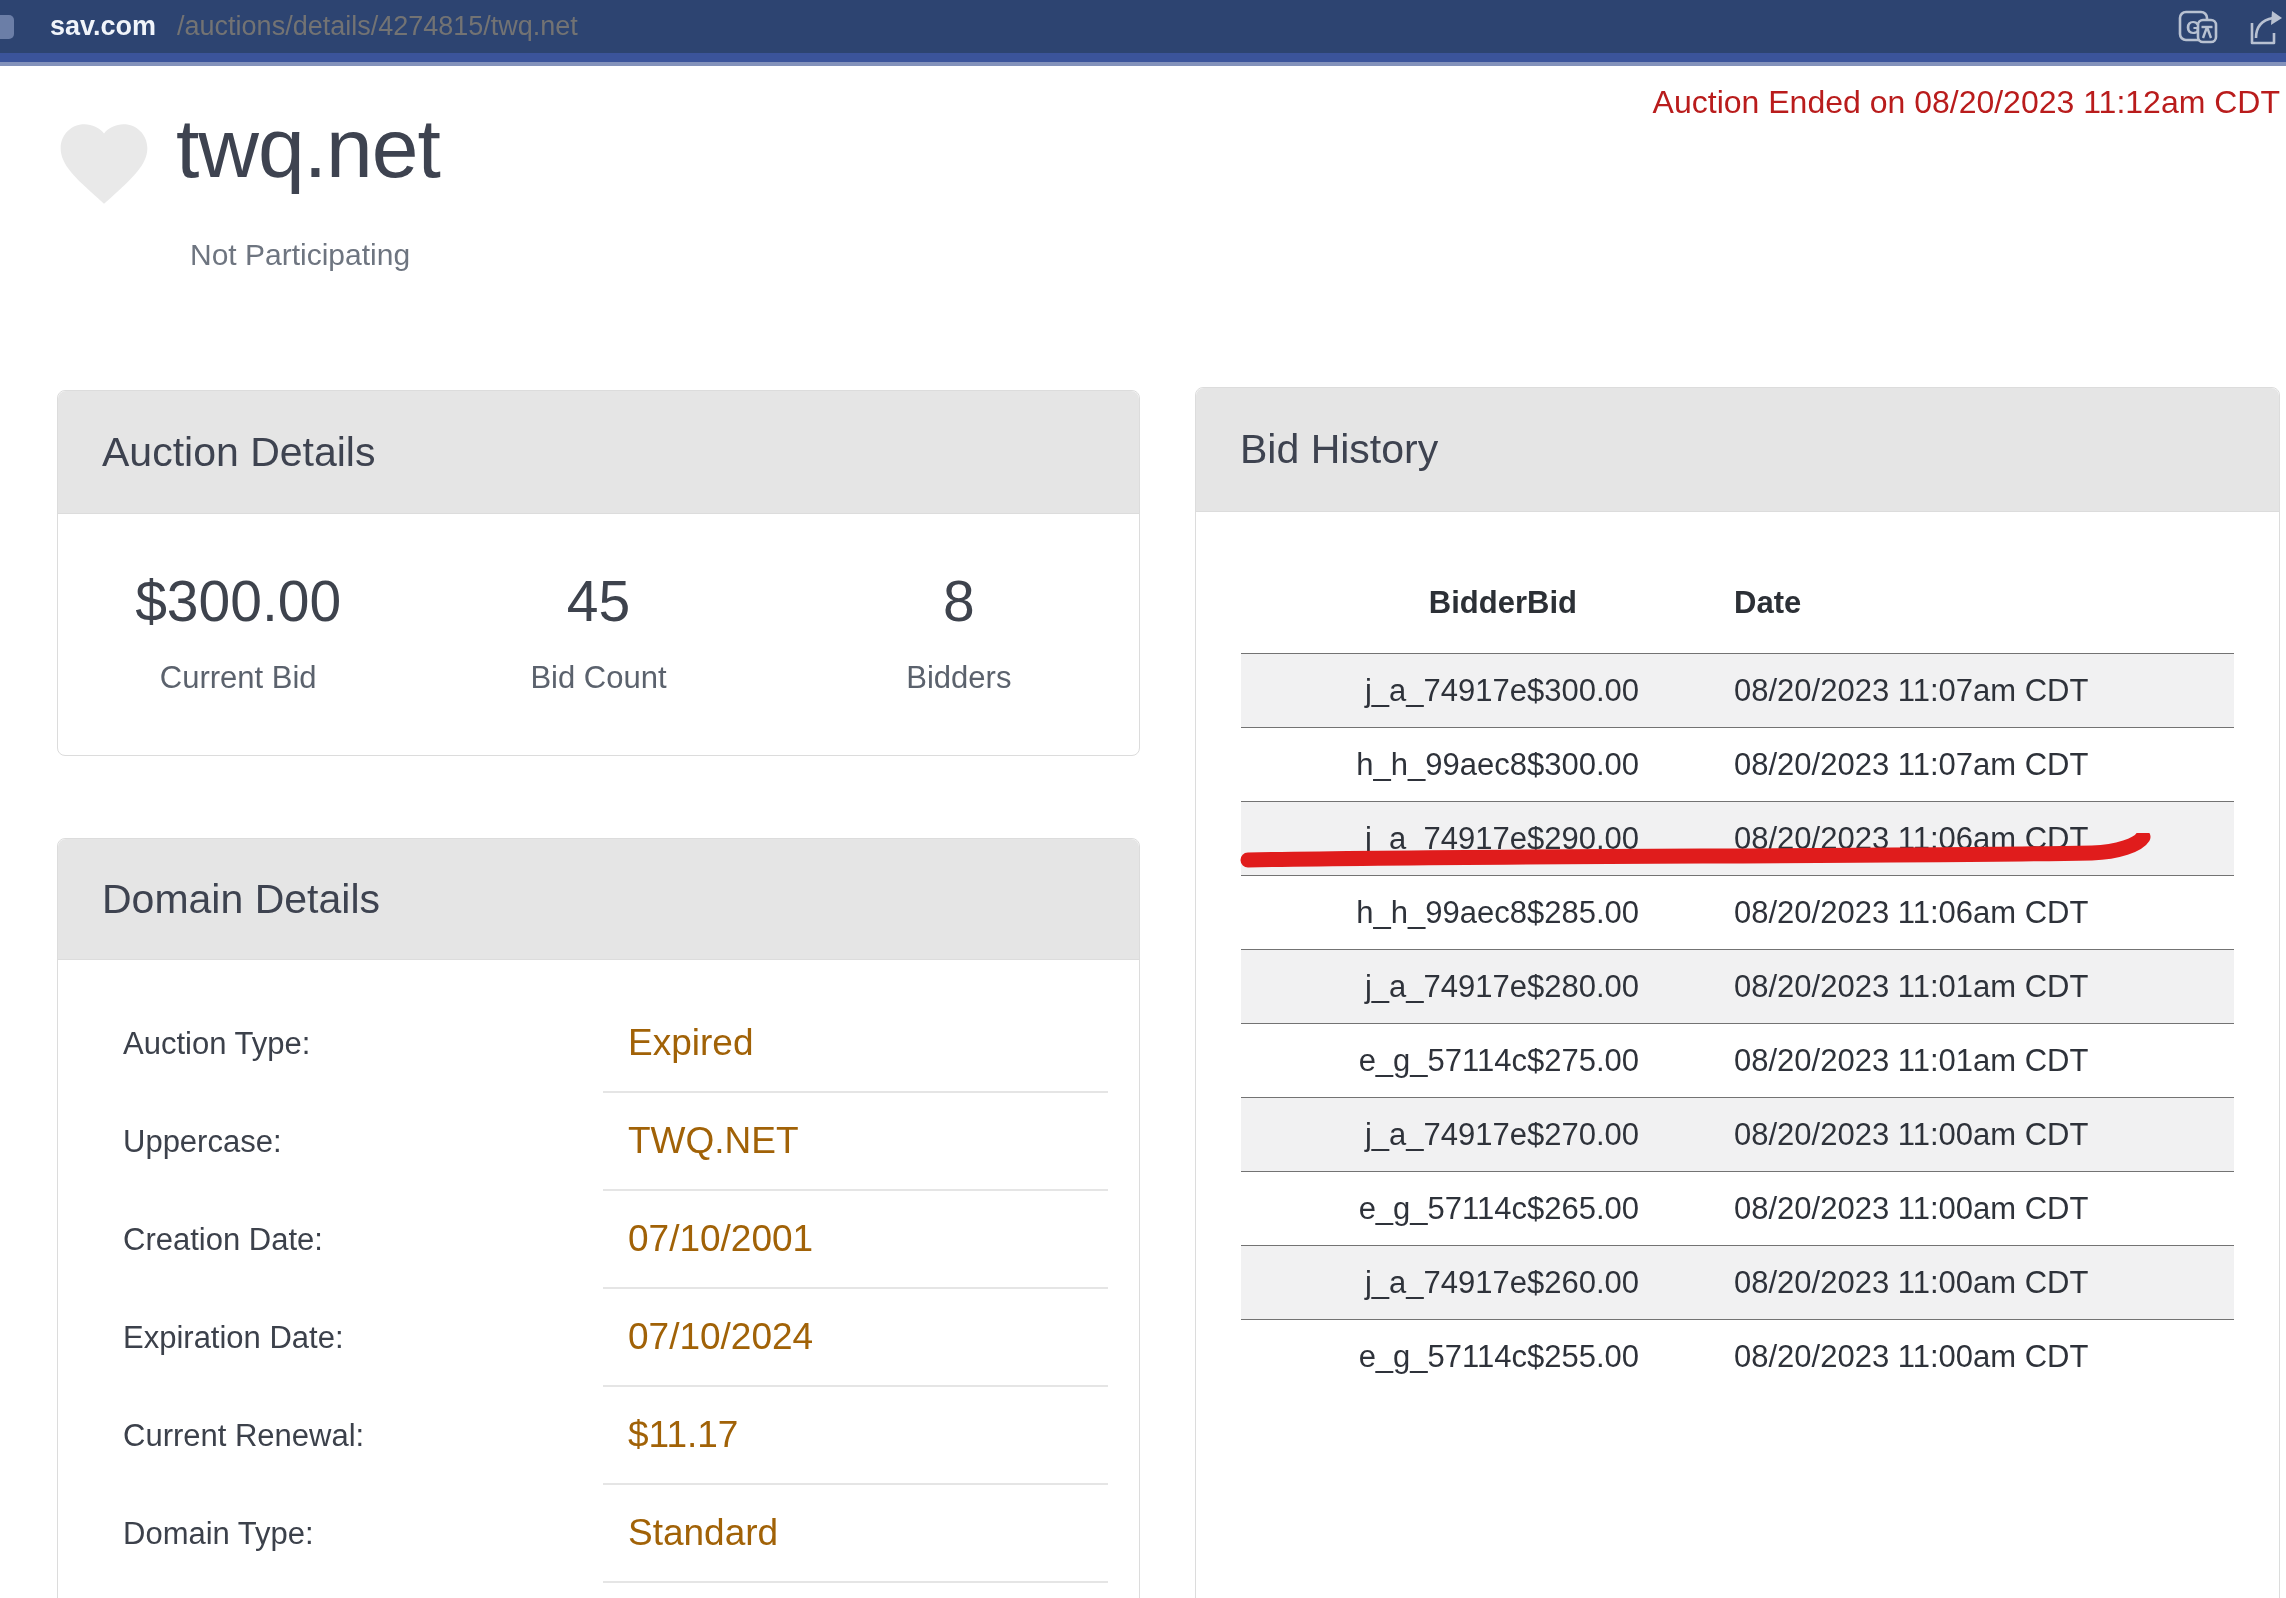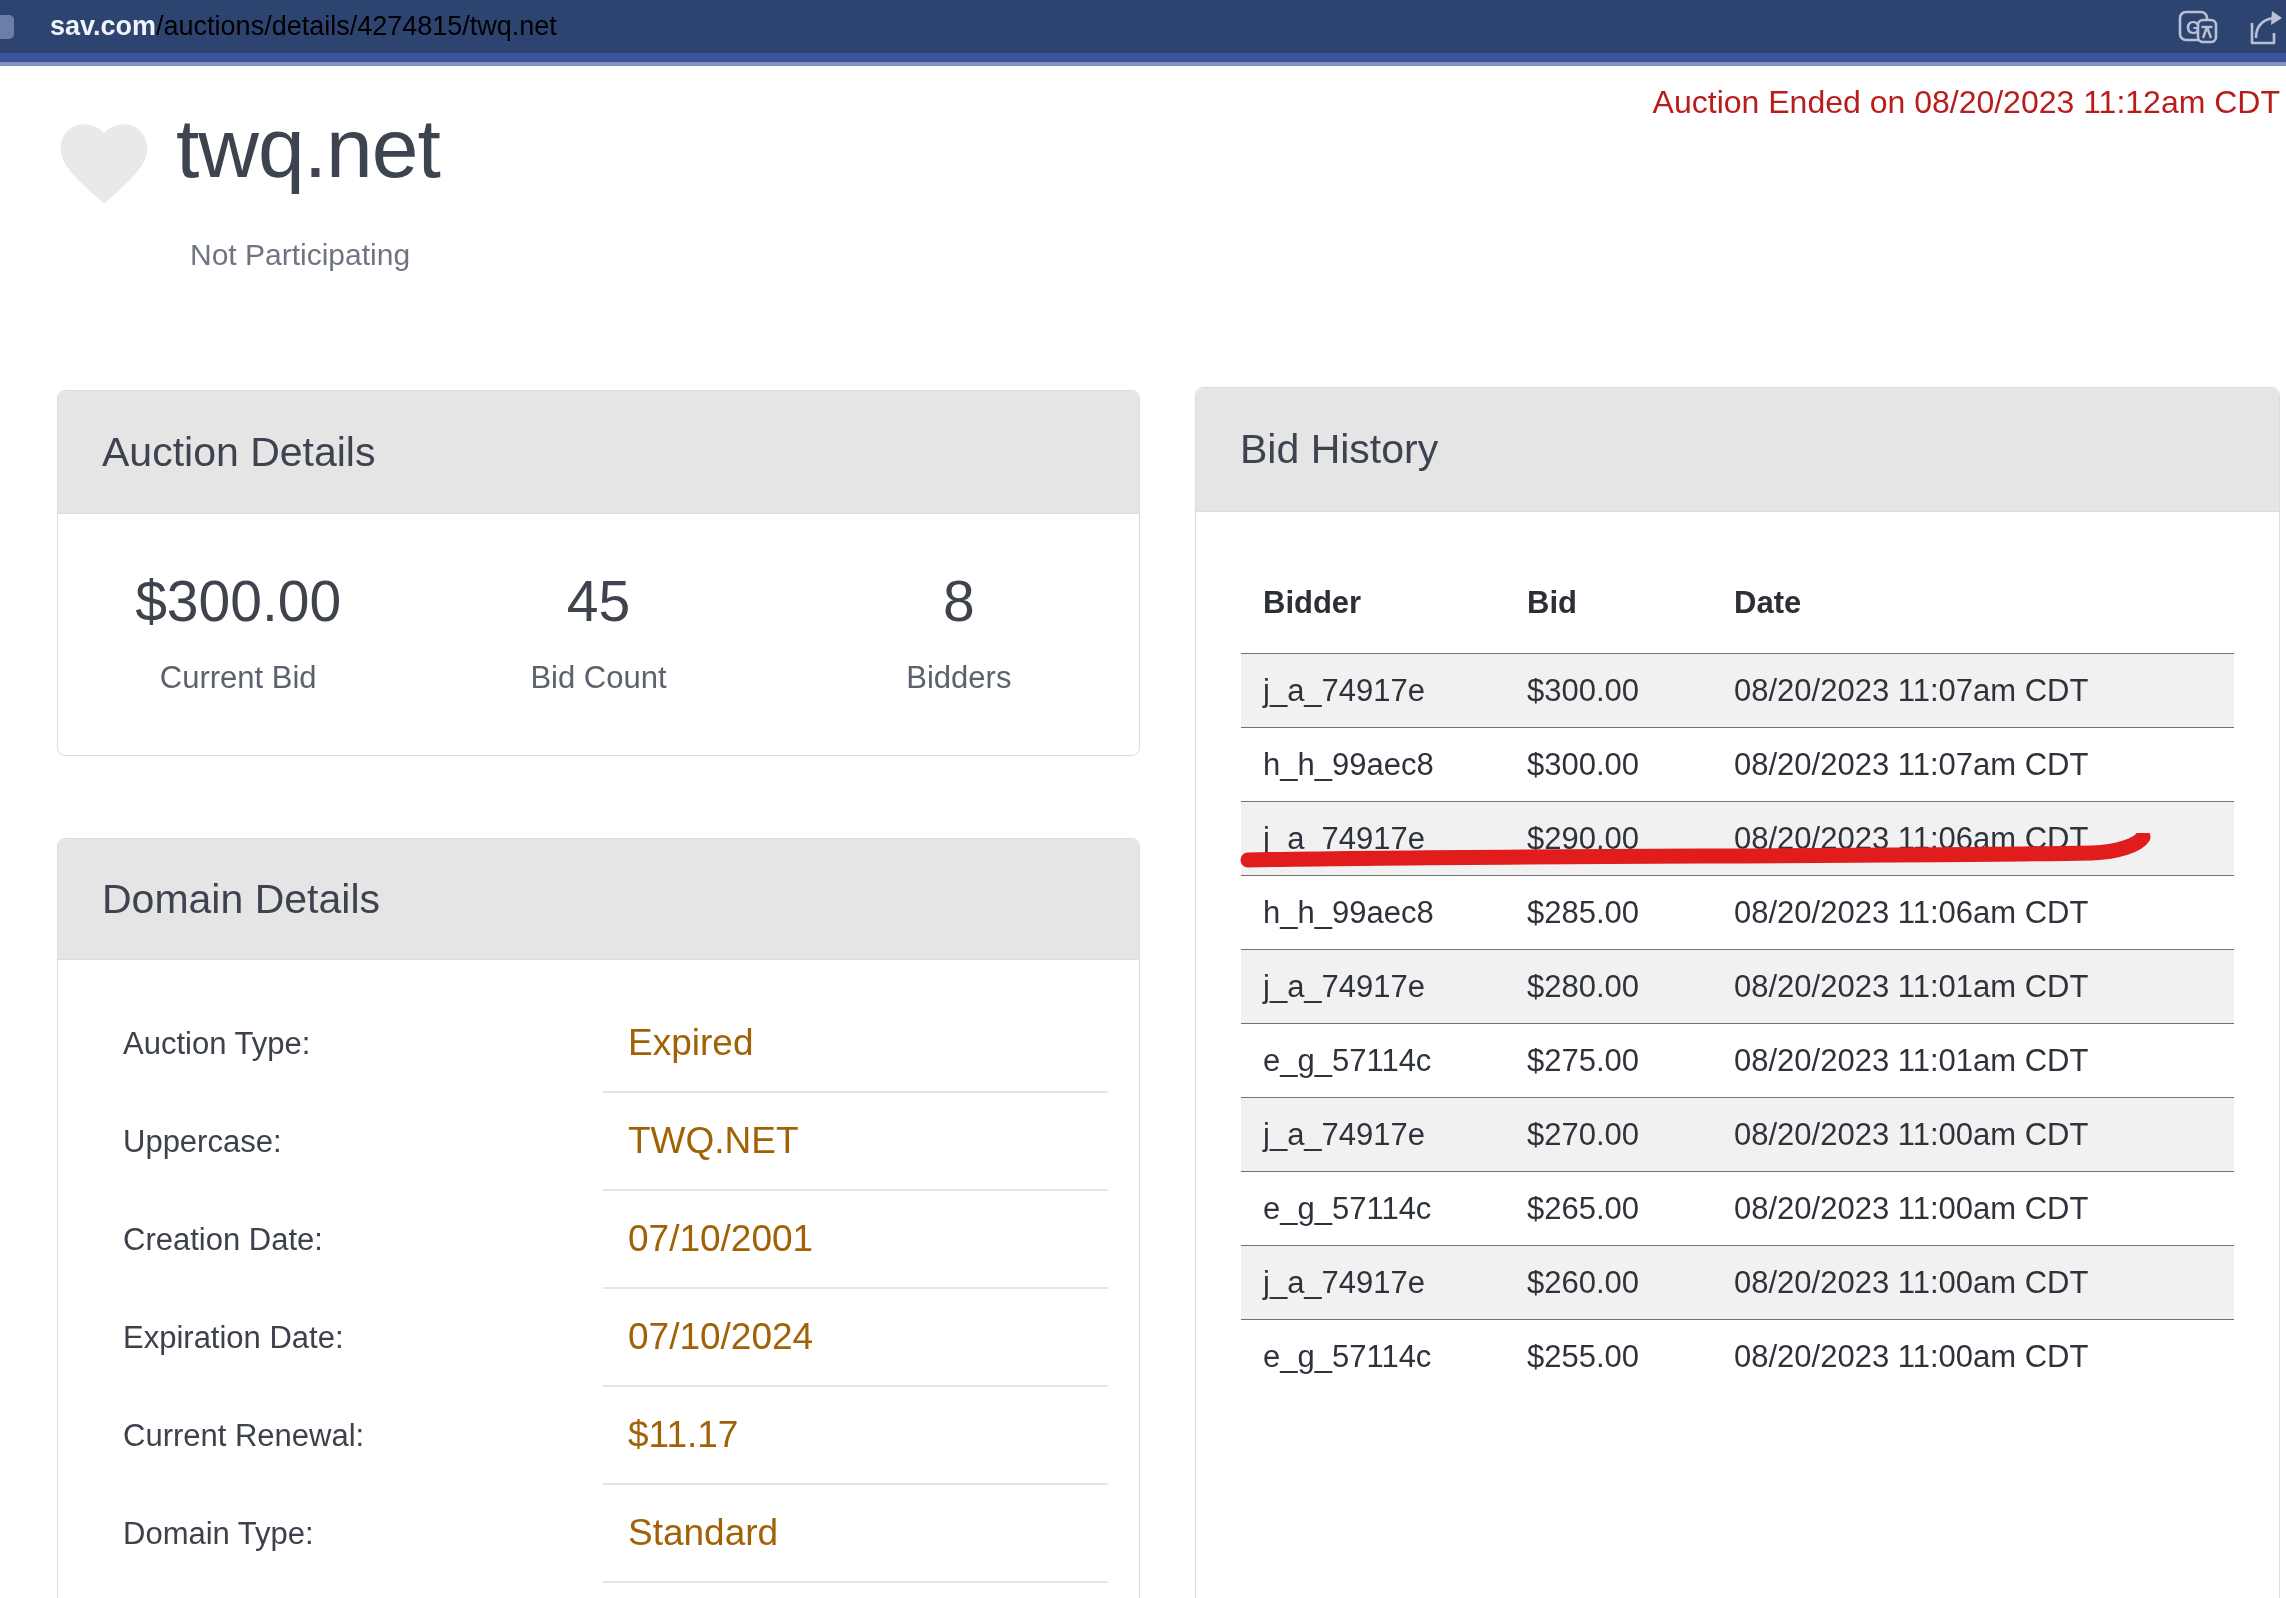--- a/index.html
+++ b/index.html
@@ -7,21 +7,21 @@
     width:2286px;height:1598px;position:relative;overflow:hidden;
     background:#ffffff;font-family:"Liberation Sans", sans-serif;
   }
   
   .topbar{position:absolute;left:0;top:0;width:2286px;height:53px;background:#2d4471;}
   .topbar-strip{position:absolute;left:0;top:53px;width:2286px;height:9px;background:#3b549b;}
   .topbar-strip2{position:absolute;left:0;top:62px;width:2286px;height:4px;background:#8392bb;}
   .addr-frag{position:absolute;left:-6px;top:15px;width:20px;height:24px;border-radius:5px;background:#6b7ea7;}
   .urlbar{position:absolute;left:50px;top:0;height:53px;line-height:53px;font-size:27px;white-space:nowrap;}
   .url-domain{color:#f0f4fa;font-weight:600;}
-  .url-path{color:#000000;font-weight:400;}
+  .url-path{color:#737373;font-weight:400;margin-left:21px;}
   .bar-icon{position:absolute;top:5px;width:44px;height:44px;}
   .icon-translate{left:2176px;}
   .icon-share{left:2240px;}
   
   .heart{position:absolute;left:52px;top:112px;width:104px;height:94px;}
   .page-title{position:absolute;left:176px;top:100px;font-size:84px;font-weight:300;color:#3e4350;letter-spacing:-1px;}
   .not-participating{position:absolute;left:190px;top:238px;font-size:30px;color:#6e7580;}
   .auction-ended{position:absolute;right:6px;top:84px;font-size:32px;color:#b91c1c;white-space:nowrap;}
   
   .card{position:absolute;background:#ffffff;border:1px solid #dcdcdc;border-radius:8px;box-sizing:border-box;}
@@ -42,21 +42,21 @@
   .drows{padding-top:35px;}
   .drow{height:98px;position:relative;text-align:right;}
   .dlabel{position:absolute;left:65px;top:50%;transform:translateY(-50%);font-size:31px;color:#3c414b;}
   .dvalue{position:absolute;left:545px;width:505px;top:0;bottom:0;display:flex;align-items:center;
     padding-left:25px;box-sizing:border-box;font-size:37px;color:#a16207;border-bottom:2px solid #e5e5e5;}
   
   .btable{margin:41px 45px 0 45px;}
   .bth{display:flex;height:100px;align-items:center;font-weight:700;font-size:31px;color:#2c3036;}
   .btr{display:flex;height:74px;align-items:center;font-size:31px;color:#2e323a;border-top:1px solid #737373;box-sizing:border-box;}
   .btr.striped{background:#f1f1f2;}
-  .col-bidder{width:286px;padding-left:22px;box-sizing:border-box;}
+  .col-bidder{width:286px;padding-left:22px;box-sizing:border-box;text-align:right;}
   .col-bid{width:207px;}
   .col-date{flex:1;}
   
   .red-underline{position:absolute;left:1240px;top:833px;width:920px;height:48px;z-index:5;pointer-events:none;}
 </style>
 </head>
 <body>
 
 <div class="topbar"></div>
 <div class="topbar-strip"></div>

